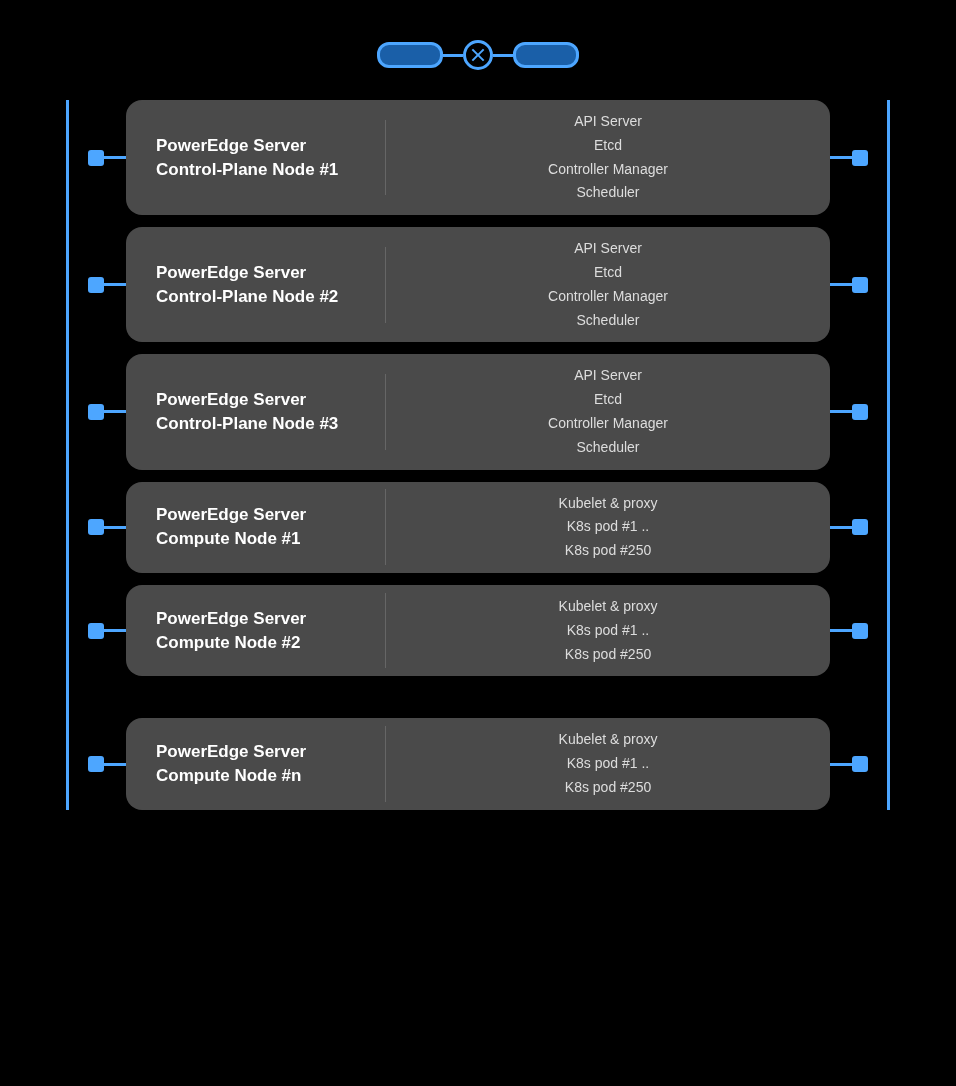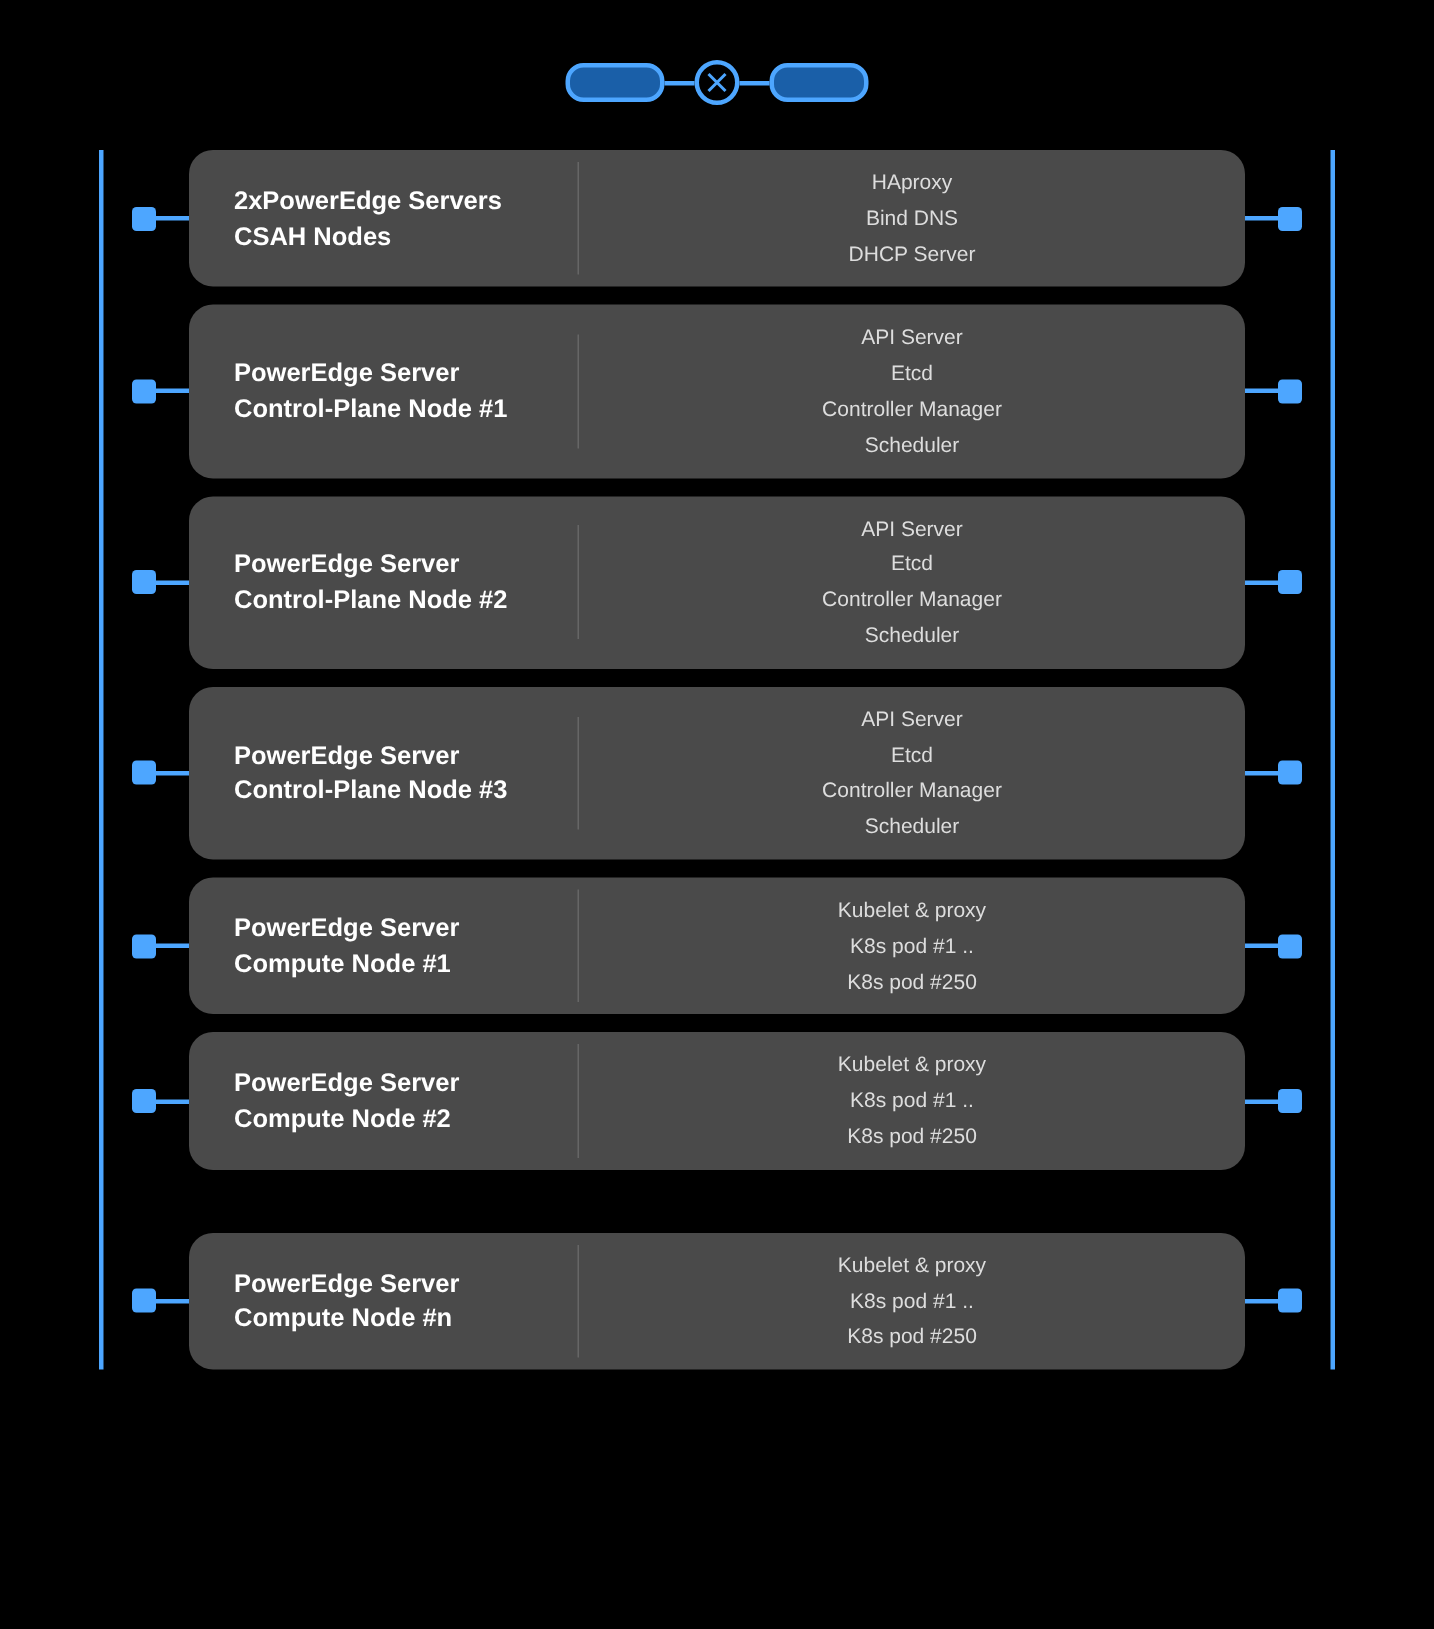--- a/index.html
+++ b/index.html
@@ -190,34 +190,20 @@
   <div class="bus-wrapper">
     <div class="bus-left"></div>
     <div class="bus-right"></div>
 
     <div id="nodes-container">
         <div class="row-wrapper" style="margin-bottom: 12px;">
           <div class="row-port-left"></div>
           <div class="row-hline-left"></div>
           <div class="node-card" style="flex: 1 1 0%;">
             <div class="node-left">
-              <div class="node-left-title">2xPowerEdge Servers<br>CSAH Nodes</div>
-            </div>
-            <div class="node-right">
-              <div class="node-right-text">HAproxy<br>Bind DNS<br>DHCP Server</div>
-            </div>
-          </div>
-          <div class="row-hline-right"></div>
-          <div class="row-port-right"></div>
-        </div>
-        <div class="row-wrapper" style="margin-bottom: 12px;">
-          <div class="row-port-left"></div>
-          <div class="row-hline-left"></div>
-          <div class="node-card" style="flex: 1 1 0%;">
-            <div class="node-left">
               <div class="node-left-title">PowerEdge Server<br>Control-Plane Node #1</div>
             </div>
             <div class="node-right">
               <div class="node-right-text">API Server<br>Etcd<br>Controller Manager<br>Scheduler</div>
             </div>
           </div>
           <div class="row-hline-right"></div>
           <div class="row-port-right"></div>
         </div>
         <div class="row-wrapper" style="margin-bottom: 12px;">

